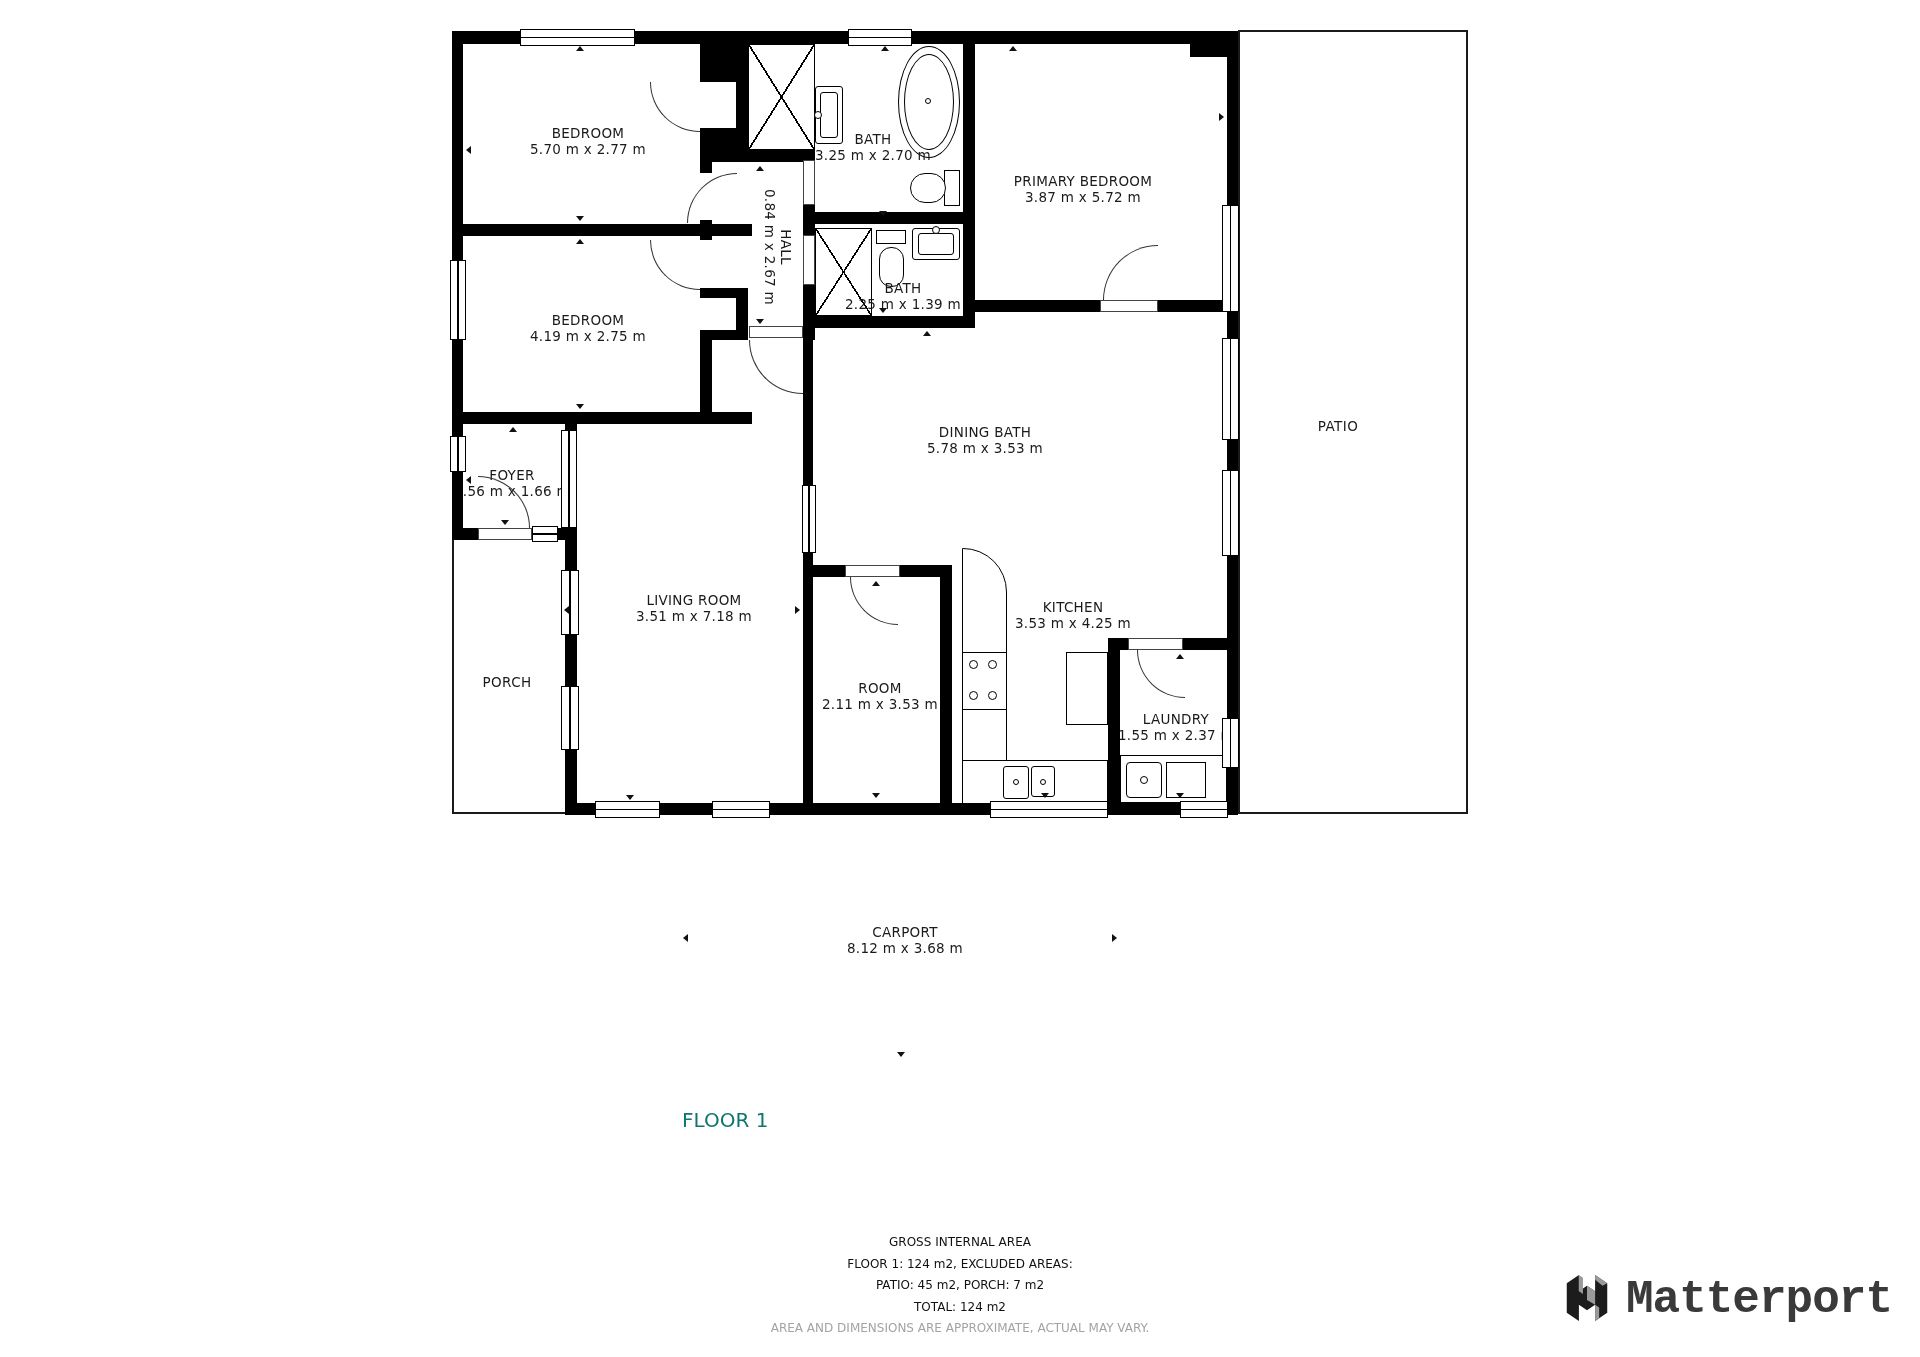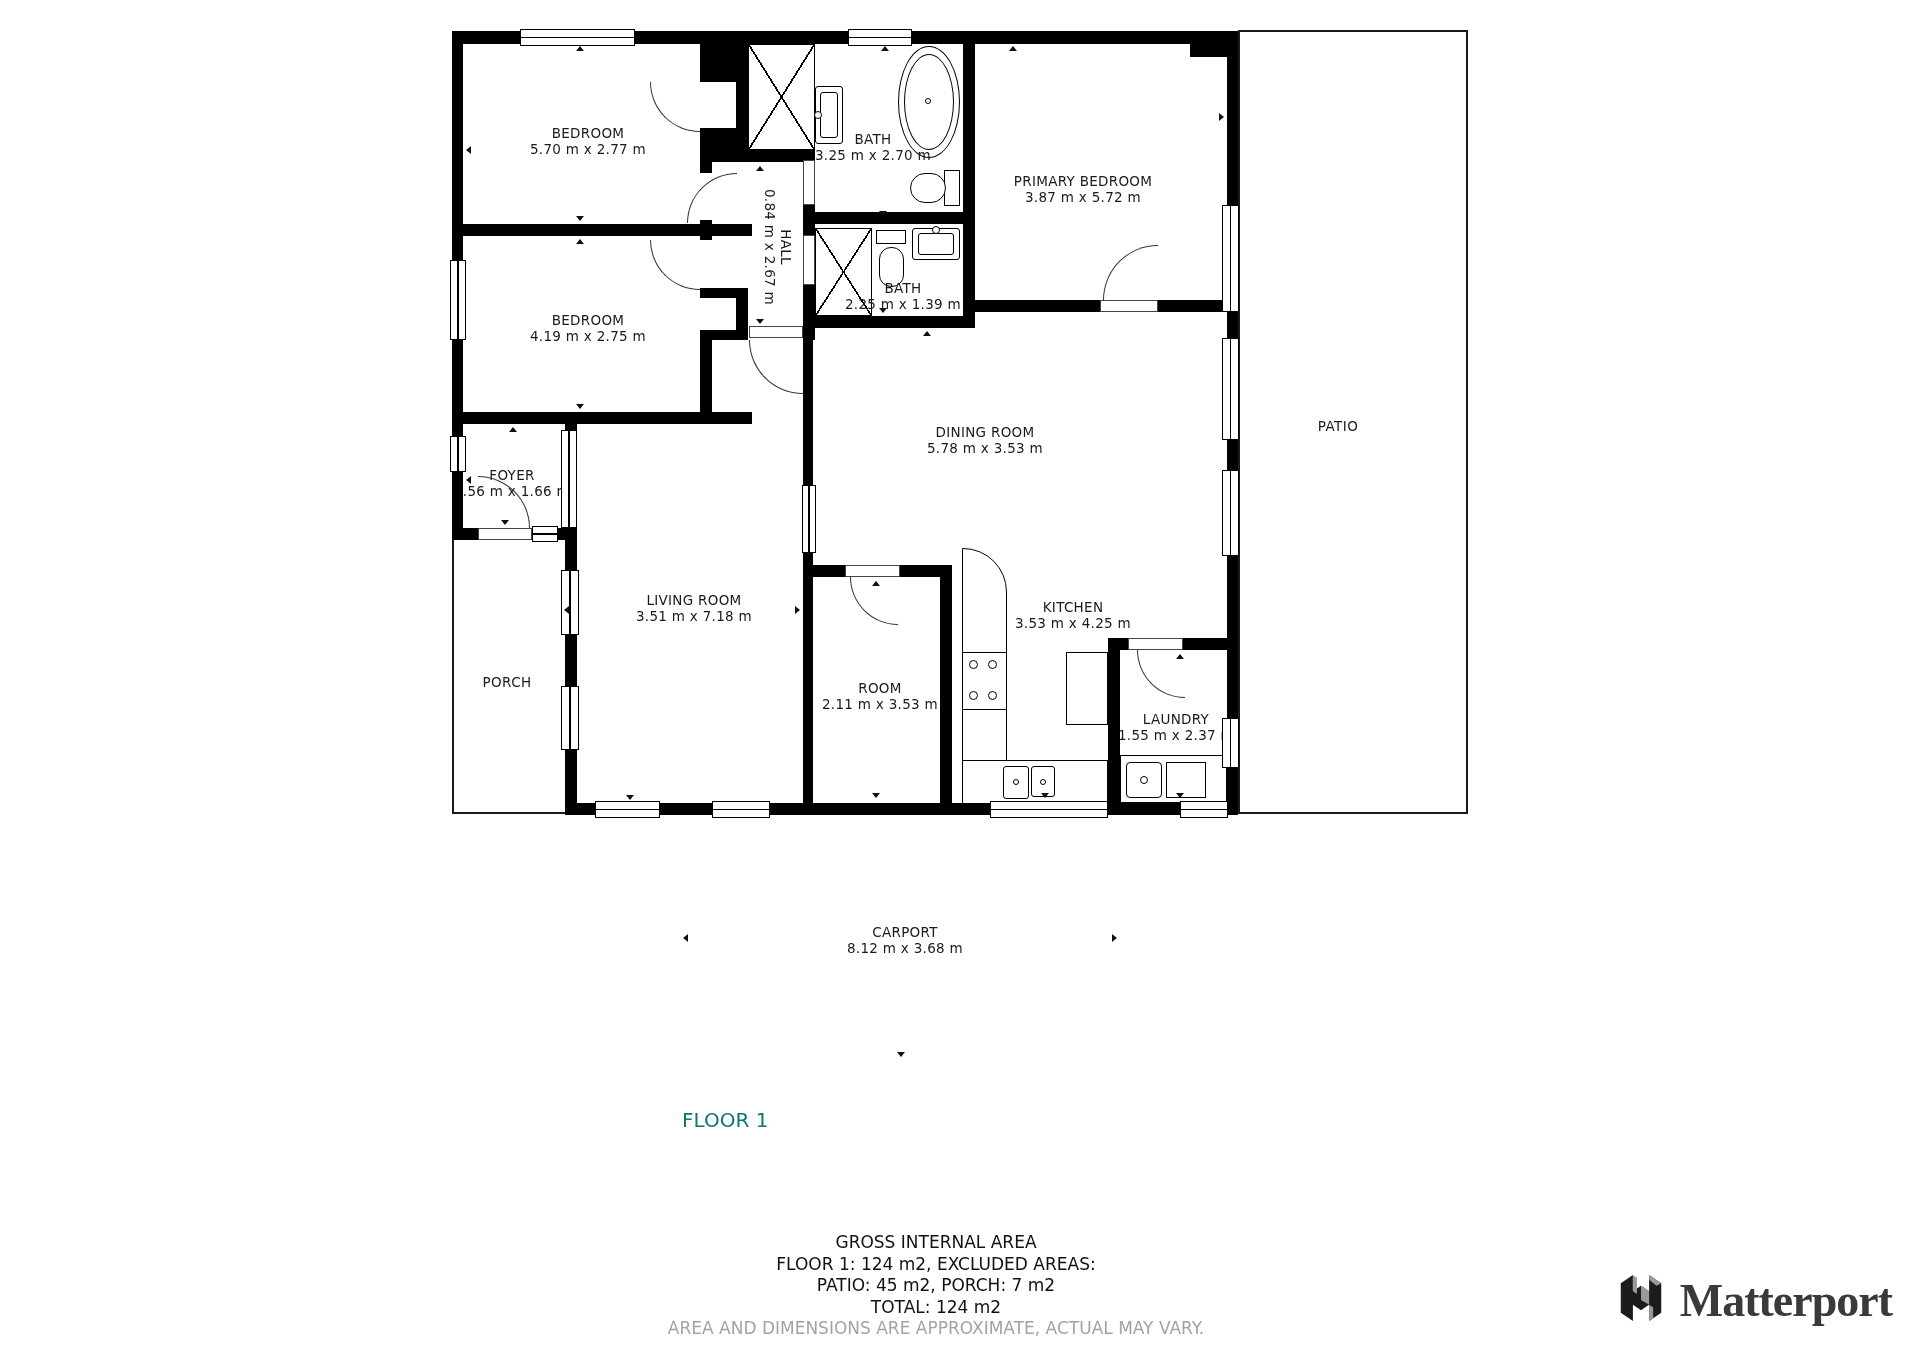--- a/index.html
+++ b/index.html
@@ -13,26 +13,26 @@
   .win.v .mid{top:0;bottom:0;left:50%;width:1.5px;margin-left:-0.75px;}
   .arc{position:absolute;box-sizing:border-box;}
   .leaf{position:absolute;background:#fff;border:1px solid #444;box-sizing:border-box;}
   .tri{position:absolute;width:0;height:0;}
   .fix{position:absolute;box-sizing:border-box;border:1.5px solid #000;background:#fff;}
   .roomlabel{position:absolute;transform:translate(-50%,-50%);text-align:center;
              font-size:13.5px;line-height:16px;letter-spacing:0.3px;white-space:nowrap;color:#1a1a1a;}
   .roomlabel.rot{transform:translate(-50%,-50%) rotate(90deg);}
   .single{position:absolute;transform:translate(-50%,-50%);font-size:13.5px;letter-spacing:0.4px;color:#1a1a1a;white-space:nowrap;}
   .floorlbl{position:absolute;font-size:20px;color:#0f766e;text-align:center;}
-  .summary{position:absolute;left:936px;top:1232px;transform:translateX(-50%);
-           text-align:center;font-size:17px;line-height:21.5px;color:#111;white-space:nowrap;}
+  .summary{position:absolute;left:960px;top:1232px;transform:translateX(-50%);
+           text-align:center;font-size:12px;line-height:21.5px;color:#111;white-space:nowrap;}
   .summary .muted{color:#a3a3a3;}
   .logo{position:absolute;right:28px;bottom:28px;display:flex;align-items:center;gap:12px;}
   .logo .word{font-size:46px;font-weight:bold;color:#3a3a3a;letter-spacing:-1px;
-              font-family:Liberation Serif, serif;}
+              font-family:Liberation Mono, monospace;}
   .shower{position:absolute;border:1.5px solid #000;box-sizing:border-box;background:
     linear-gradient(to top right,transparent calc(50% - 0.8px),#000 calc(50% - 0.8px),#000 calc(50% + 0.8px),transparent calc(50% + 0.8px)),
     linear-gradient(to bottom right,transparent calc(50% - 0.8px),#000 calc(50% - 0.8px),#000 calc(50% + 0.8px),transparent calc(50% + 0.8px)),#fff;}
   .ell{position:absolute;border:1.5px solid #000;border-radius:50%;background:#fff;box-sizing:border-box;}
   .dot{position:absolute;border:1px solid #000;border-radius:50%;background:#fff;box-sizing:border-box;}
 </style>
 </head>
 <body>
 
 <div class="canvas">
@@ -99,21 +99,21 @@
     </div>
     <div class="roomlabel rot" style="left:778px;top:247px;">
       <div>HALL</div>
       <div>0.84 m x 2.67 m</div>
     </div>
     <div class="roomlabel" style="left:1083px;top:189px;">
       <div>PRIMARY BEDROOM</div>
       <div>3.87 m x 5.72 m</div>
     </div>
     <div class="roomlabel" style="left:985px;top:440px;">
-      <div>DINING ROOM</div>
+      <div>DINING BATH</div>
       <div>5.78 m x 3.53 m</div>
     </div>
     <div class="roomlabel" style="left:512px;top:483px;">
       <div>FOYER</div>
       <div>1.56 m x 1.66 m</div>
     </div>
     <div class="roomlabel" style="left:694px;top:608px;">
       <div>LIVING ROOM</div>
       <div>3.51 m x 7.18 m</div>
     </div>

